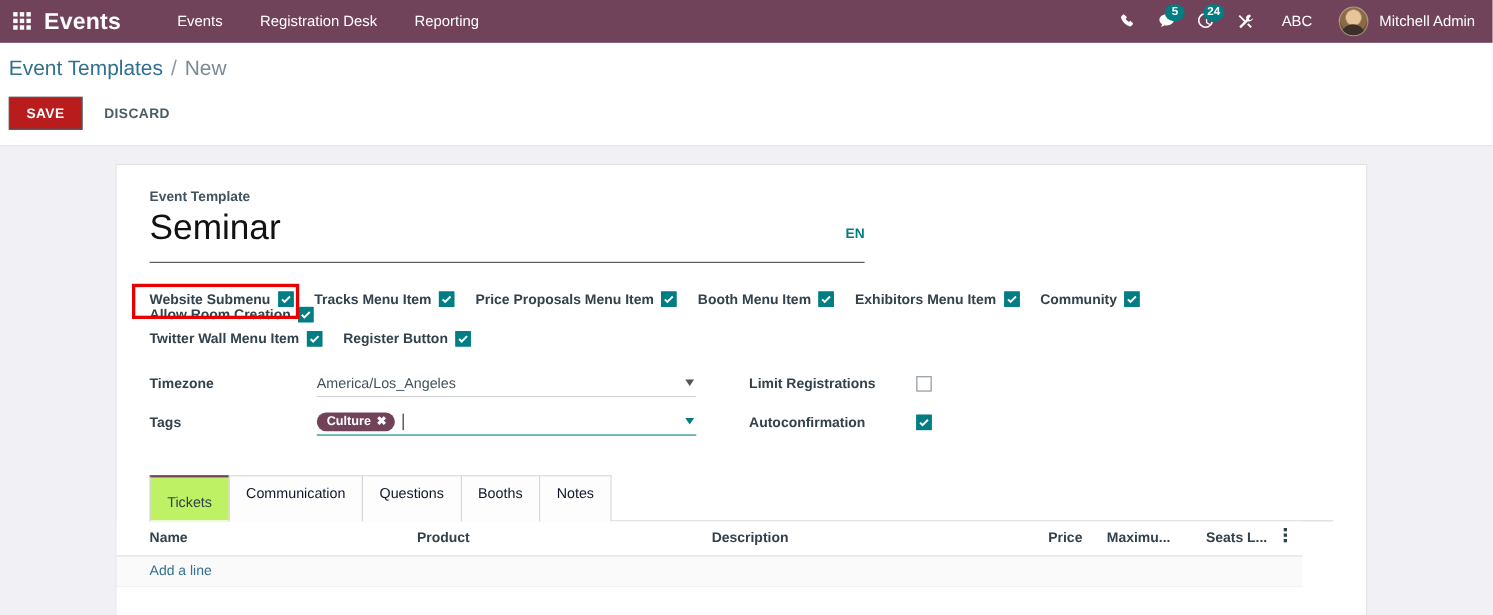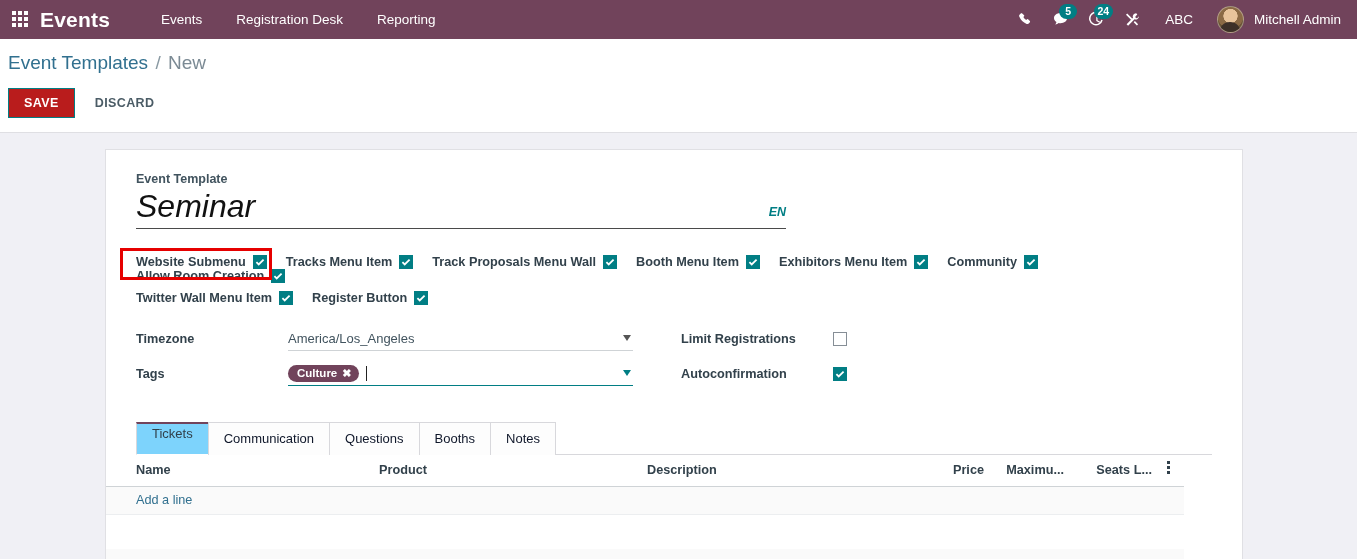--- a/index.html
+++ b/index.html
@@ -98,21 +98,21 @@
     background: #ffffff;
     border: 1px solid #e0e0e4;
     min-height: 420px;
     padding: 22px 30px 0 30px;
   }
 
   .title-block { position: relative; width: 650px; }
   .field-caption { font-size: 12.5px; color: #41535e; font-weight: bold; }
   .title-row {
     display: flex; align-items: flex-end; justify-content: space-between;
-    border-bottom: 1px solid #4a4a4a; padding-bottom: 3px; margin-top: 3px; font-style: italic;
+    border-bottom: 1px solid #4a4a4a; padding-bottom: 13px; margin-top: 3px;
   }
   .title-value { font-size: 32px; color: #111; line-height: 1.12; font-weight: normal; }
   .lang-badge { font-size: 12.5px; color: #017e84; font-weight: bold; cursor: pointer; padding-bottom: 6px; }
 
   
   .cb-area { position: relative; margin-top: 26px; }
   .cb-row { display: flex; align-items: center; flex-wrap: wrap; }
   .cb-row.second { margin-top: 8px; }
   .cb-item { display: flex; align-items: center; margin-right: 19px; white-space: nowrap; }
   .cb-label { font-size: 12.7px; font-weight: bold; color: #32414b; margin-right: 7px; }
@@ -175,23 +175,23 @@
   .notebook { margin-top: 26px; }
   .tabs { display: flex; border-bottom: 1px solid #d8d8dc; }
   .tab {
     font-size: 13px; color: #0f172a;
     padding: 8px 15px 9px 15px;
     border: 1px solid #d8d8dc; border-bottom: none;
     background: #fdfdfd; cursor: pointer;
     margin-right: -1px; position: relative; top: 1px;
   }
   .tab.active {
-    background: #7dd3fc; color: #31414b;
+    background: #bef264; color: #31414b;
     border-top: 2px solid #71435b;
-    padding-top: 2px;
+    padding-top: 15px;
     border-bottom: 1px solid #ffffff;
   }
 
   
   .tbl { width: 1078px; margin-left: -30px; padding-left: 0; }
   .tbl-head {
     display: flex; align-items: center;
     border-bottom: 1px solid #cfd3d6;
     height: 32px; padding: 0 0 0 30px;
     background: #ffffff;
@@ -307,21 +307,21 @@
         </div>
         <div class="cb-item">
           <span class="cb-label">Tracks Menu Item</span>
           <span class="cbx">
             <svg width="10" height="10" viewBox="0 0 10 10">
                 <path fill="none" stroke="#fff" stroke-width="1.8" d="M1.4 5.2 3.7 7.5 8.6 2.6"></path>
               </svg>
           </span>
         </div>
         <div class="cb-item">
-          <span class="cb-label">Track Proposals Menu Wall</span>
+          <span class="cb-label">Price Proposals Menu Item</span>
           <span class="cbx">
             <svg width="10" height="10" viewBox="0 0 10 10">
                 <path fill="none" stroke="#fff" stroke-width="1.8" d="M1.4 5.2 3.7 7.5 8.6 2.6"></path>
               </svg>
           </span>
         </div>
         <div class="cb-item">
           <span class="cb-label">Booth Menu Item</span>
           <span class="cbx">
             <svg width="10" height="10" viewBox="0 0 10 10">

